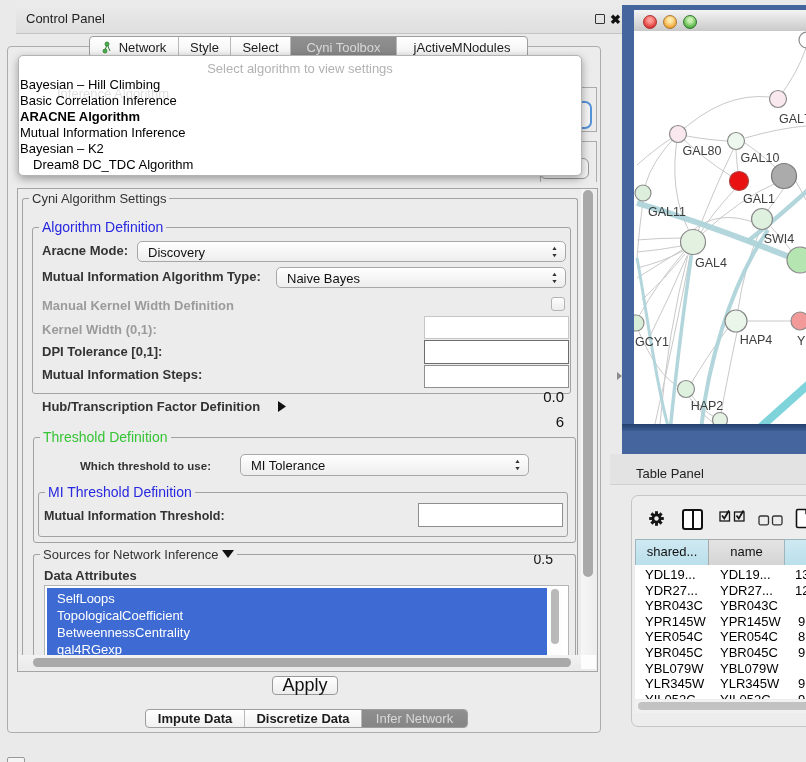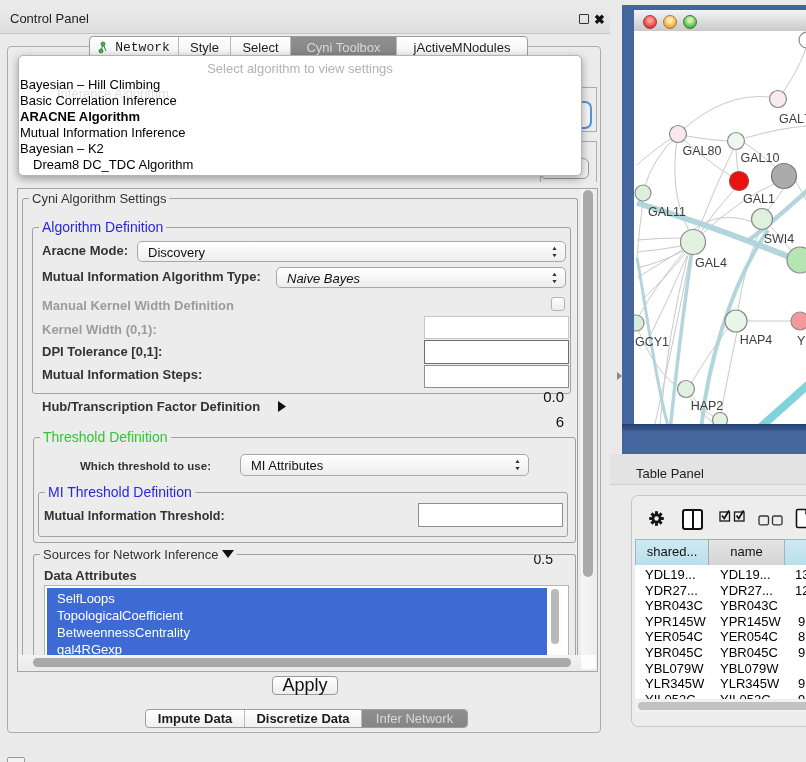--- a/index.html
+++ b/index.html
@@ -1,21 +1,21 @@
 <!DOCTYPE html>
 <html><head>
 <meta charset="utf-8">
 <style>
   html,body{margin:0;padding:0;}
   body{width:806px;height:762px;overflow:hidden;font-family:"Liberation Sans",sans-serif;background:#eaeaea;}
   #root{position:absolute;top:0;left:0;width:806px;height:762px;}
   .abs{position:absolute;}
   .b{font-weight:bold;}
   
-  #titlebar{left:0;top:5px;width:610px;height:28px;background:linear-gradient(#ebebeb,#dedede);border-bottom:1px solid #c4c4c4;}
+  #titlebar{left:16px;top:5px;width:610px;height:28px;background:linear-gradient(#ebebeb,#dedede);border-bottom:1px solid #c4c4c4;}
   #titlebar .t{position:absolute;left:10px;top:6px;font-size:13px;color:#222;}
   #panel{left:7px;top:46px;width:592px;height:685px;background:#ececec;border:1px solid #acacac;border-radius:4px;}
   
   .seg{position:absolute;display:flex;background:linear-gradient(#ffffff,#f0f0f0);border:1px solid #9d9d9d;border-radius:4px;overflow:hidden;}
   .seg .it{font-size:13px;color:#1c1c1c;display:flex;align-items:center;justify-content:center;border-right:1px solid #b9b9b9;}
   .seg .it:last-child{border-right:none;}
   .seg .sel{background:linear-gradient(#8f8f8f,#858585);color:#d9d9d9;}
   
   .fs{position:absolute;border:1px solid #a2a2a2;border-radius:3px;}
   .fs .lg{position:absolute;top:-8px;left:6px;background:#ececec;padding:0 3px;font-size:13px;color:#333;white-space:nowrap;}
@@ -50,21 +50,21 @@
 
   <div class="abs" id="titlebar">
     <div class="t">Control Panel</div>
     <div class="abs" style="left:579px;top:9px;width:8px;height:8px;border:1.5px solid #333;border-radius:1px;"></div>
     <div class="abs" style="left:594px;top:7px;width:12px;height:12px;font-size:13px;font-weight:bold;color:#111;">✖</div>
   </div>
 
   <div class="abs" id="panel"></div>
 
   <div class="seg" style="left:89px;top:36px;height:21px;">
-    <div class="it" style="width:88px;font-family:Liberation Mono, monospace;"><svg width="13" height="13" viewBox="0 0 13 13" style="margin-right:4px;">
+    <div class="it" style="width:88px;"><svg width="13" height="13" viewBox="0 0 13 13" style="margin-right:4px;">
           <line x1="5" y1="3" x2="3" y2="10" stroke="#2e7d2e" stroke-width="1"></line>
           <line x1="5" y1="3" x2="8" y2="10" stroke="#2e7d2e" stroke-width="1"></line>
           <circle cx="5" cy="3" r="2" fill="#4caf50" stroke="#2e7d2e" stroke-width="0.8"></circle>
           <circle cx="3" cy="10" r="2" fill="#4caf50" stroke="#2e7d2e" stroke-width="0.8"></circle>
         </svg>Network</div>
     <div class="it" style="width:51px;">Style</div>
     <div class="it" style="width:59px;">Select</div>
     <div class="it sel" style="width:105px;">Cyni Toolbox</div>
     <div class="it" style="width:130px;">jActiveMNodules</div>
   </div>
@@ -80,21 +80,21 @@
   </div>
   <div class="lab" style="left:42px;top:243px;">Aracne Mode:</div>
   <div class="combo" style="left:137px;top:241px;width:427px;height:19px;">
     <div class="tx">Discovery</div>
     <svg class="ar" viewBox="0 0 7 16">
         <path d="M3.5 1 L6.3 5.4 L0.7 5.4 Z" fill="#333"></path>
         <path d="M3.5 15 L6.3 10.6 L0.7 10.6 Z" fill="#333"></path>
       </svg>
   </div>
   <div class="lab" style="left:42px;top:269px;">Mutual Information Algorithm Type:</div>
-  <div class="combo" style="left:276px;top:267px;width:288px;height:19px;font-style:italic;">
+  <div class="combo" style="left:276px;top:267px;width:288px;height:19px;">
     <div class="tx">Naive Bayes</div>
     <svg class="ar" viewBox="0 0 7 16">
         <path d="M3.5 1 L6.3 5.4 L0.7 5.4 Z" fill="#333"></path>
         <path d="M3.5 15 L6.3 10.6 L0.7 10.6 Z" fill="#333"></path>
       </svg>
   </div>
   <div class="lab dis" style="left:42px;top:298px;">Manual Kernel Width Definition</div>
   <div class="abs" style="left:551px;top:297px;width:12px;height:12px;background:linear-gradient(#fdfdfd,#ececec);border:1px solid #b4b4b4;border-radius:3px;"></div>
   <div class="lab dis" style="left:42px;top:322px;">Kernel Width (0,1):</div>
   <div class="tf" style="left:424px;top:316px;width:143px;height:21px;border-color:#c6c6c6;">
@@ -112,21 +112,21 @@
   <div class="lab" style="left:42px;top:399px;font-size:13px;">Hub/Transcription Factor Definition</div>
   <svg class="abs" style="left:276px;top:400px;" width="12" height="13" viewBox="0 0 12 13">
       <path d="M2 1 L10 6.5 L2 12 Z" fill="#111"></path>
     </svg>
 
   <div class="fs" style="left:33px;top:437px;width:541px;height:104px;">
     <div class="lg" style="color:#35c435;font-size:14px;top:-9px;">Threshold Definition</div>
   </div>
   <div class="lab" style="left:80px;top:460px;font-size:11.5px;">Which threshold to use:</div>
   <div class="combo" style="left:240px;top:454px;width:287px;height:20px;">
-    <div class="tx">MI Attributes</div>
+    <div class="tx">MI Tolerance</div>
     <svg class="ar" viewBox="0 0 7 16">
         <path d="M3.5 1 L6.3 5.4 L0.7 5.4 Z" fill="#333"></path>
         <path d="M3.5 15 L6.3 10.6 L0.7 10.6 Z" fill="#333"></path>
       </svg>
   </div>
   <div class="fs" style="left:38px;top:492px;width:528px;height:43px;">
     <div class="lg" style="color:#2727e0;font-size:14px;top:-9px;">MI Threshold Definition</div>
   </div>
   <div class="lab" style="left:44px;top:509px;font-size:12.5px;">Mutual Information Threshold:</div>
   <div class="tf" style="left:418px;top:503px;width:143px;height:22px;border-color:#8e8e8e;">

